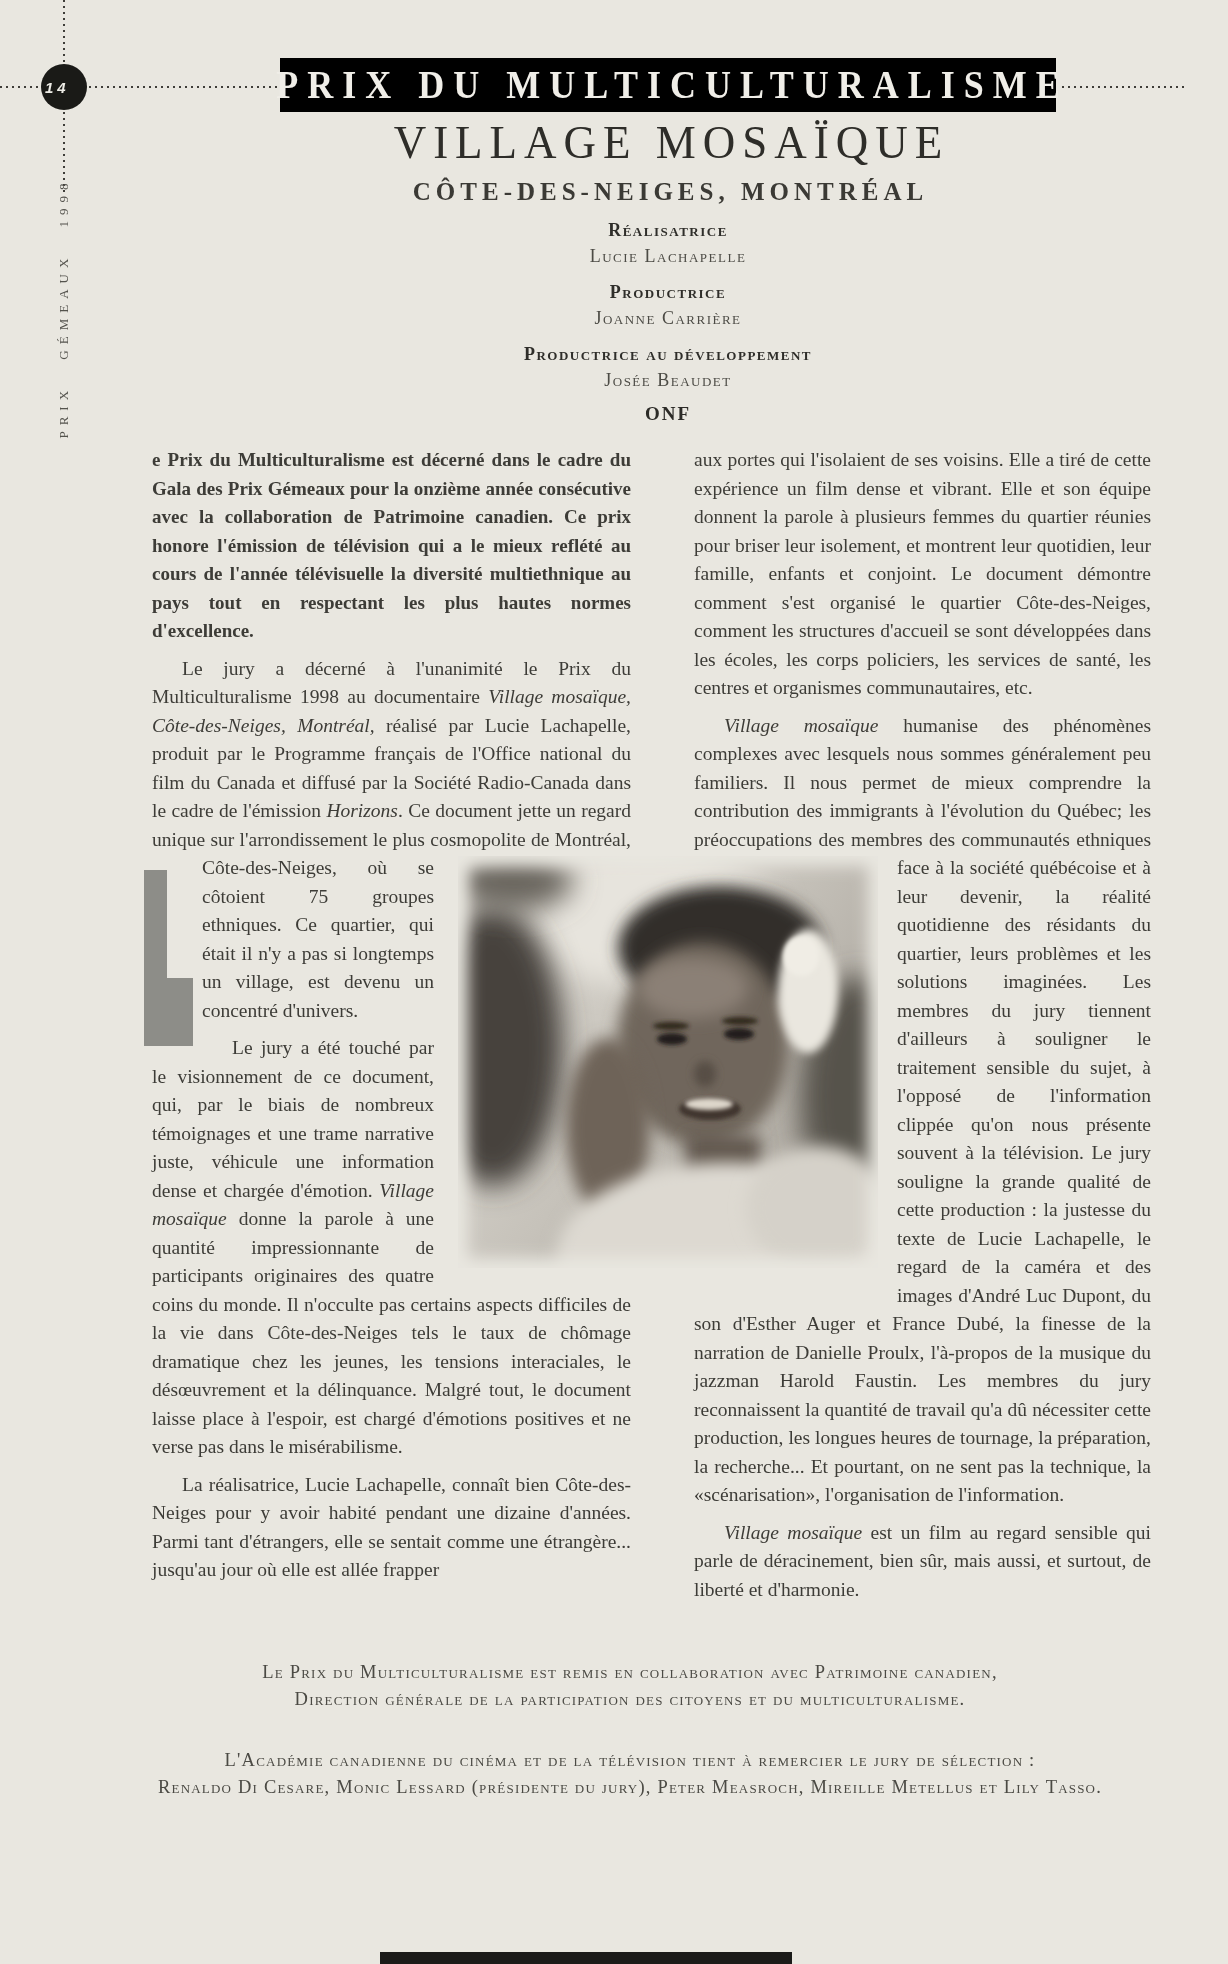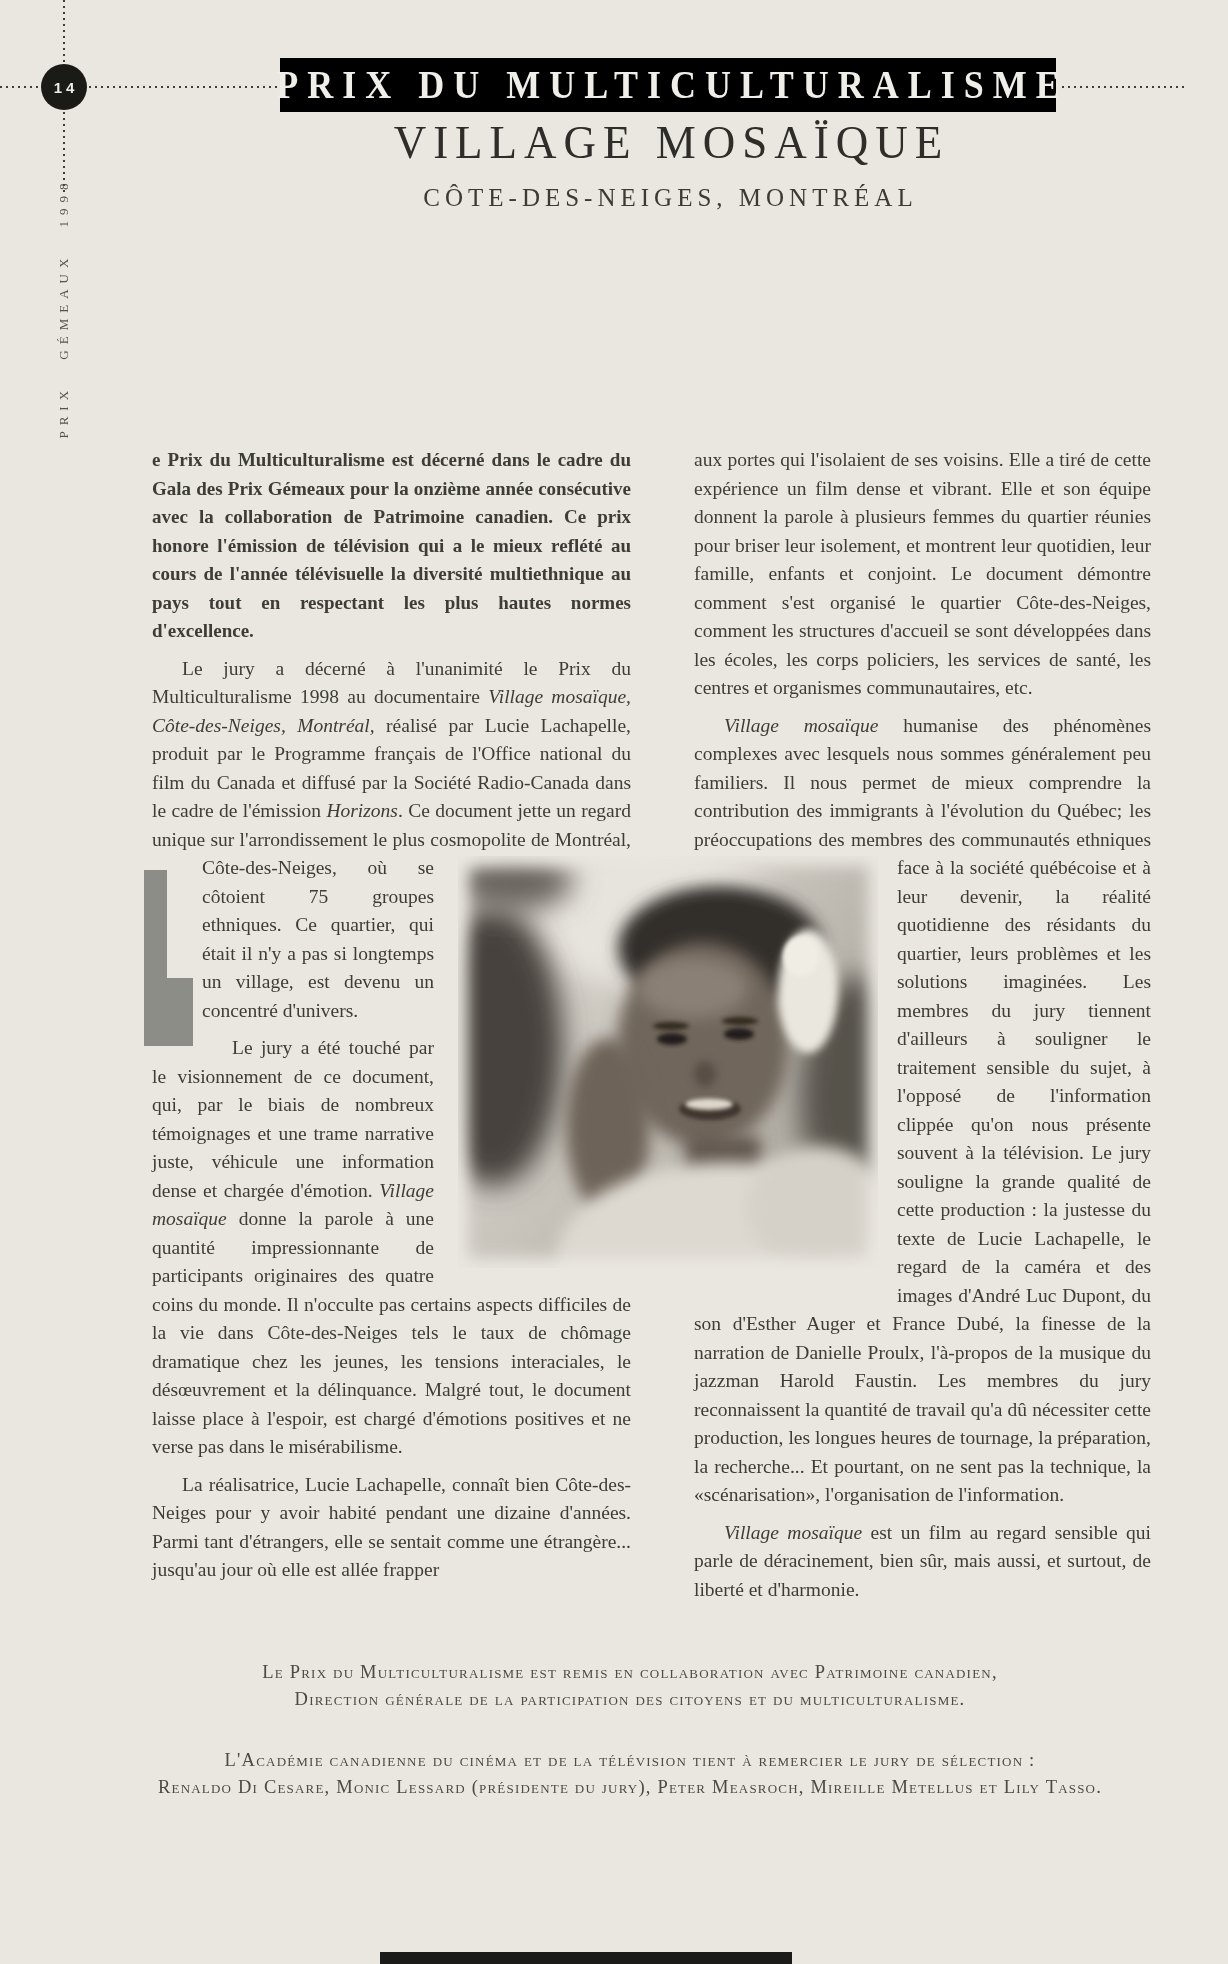--- a/index.html
+++ b/index.html
@@ -9,43 +9,43 @@
     font-family:"Liberation Serif", serif;color:#3b3a35;
   }
   
   .hdots{position:absolute;height:2px;background-image:repeating-linear-gradient(to right,#3e3d38 0 2px,transparent 2px 6px);}
   .vdots{position:absolute;width:2px;background-image:repeating-linear-gradient(to bottom,#3e3d38 0 2px,transparent 2px 6px);}
   
   .badge{
     position:absolute;left:41px;top:64px;width:46px;height:46px;border-radius:50%;
     background:#1a1a17;color:#edece6;font-family:"Liberation Sans",sans-serif;
     font-size:15px;font-weight:700;letter-spacing:4px;text-indent:4px;
-    display:flex;align-items:center;justify-content:center;
+    display:flex;align-items:center;font-style:italic;
   }
   
   .side-label{
     position:absolute;left:64px;top:308px;transform:translate(-50%,-50%) rotate(-90deg);
     white-space:nowrap;font-size:13px;letter-spacing:6px;word-spacing:16px;color:#54534d;
   }
   
   .banner{
     position:absolute;left:280px;top:58px;width:776px;height:54px;background:#000000;
     display:flex;align-items:center;justify-content:center;
   }
   .banner h1{
     margin:0;color:#f0eee8;font-size:36px;font-weight:700;letter-spacing:9px;text-indent:9px;
     transform:scaleY(1.12);white-space:nowrap;
   }
   .film-title{
     position:absolute;left:280px;top:116px;width:776px;margin:0;text-align:center;
     font-size:45px;font-weight:400;letter-spacing:7px;text-indent:7px;color:#2e2d29;transform:scaleY(1.05);
   }
   .film-sub{
-    position:absolute;left:280px;top:184px;width:776px;margin:0;text-align:center;
-    font-size:25px;font-weight:400;letter-spacing:5px;text-indent:5px;color:#34333;
+    position:absolute;left:280px;top:178px;width:776px;margin:0;text-align:center;
+    font-size:25px;font-weight:700;letter-spacing:5px;text-indent:5px;color:#34333;
   }
   
   .credits{position:absolute;left:280px;top:220px;width:776px;text-align:center;font-variant:small-caps;}
   .credits .role{font-weight:700;font-size:18px;letter-spacing:1.5px;color:#2f2e2a;line-height:20px;margin-top:16px;}
   .credits .role:first-child{margin-top:0;}
   .credits .name{font-weight:400;font-size:18px;letter-spacing:1.5px;color:#4c4b45;line-height:20px;margin-top:6px;}
   .credits .org{font-variant:normal;font-weight:700;font-size:19px;letter-spacing:2px;color:#2c2b27;line-height:20px;margin-top:14px;}
   
   .col{position:absolute;top:437px;text-align:justify;font-size:19.5px;line-height:28.5px;color:#3d3c37;}
   .col-left{left:143px;width:497px;}
@@ -91,20 +91,29 @@
 
   <div class="side-label">PRIX GÉMEAUX 1998</div>
 
   <div class="banner">
     <h1>PRIX DU MULTICULTURALISME</h1>
   </div>
 
   <h2 class="film-title">VILLAGE MOSAÏQUE</h2>
   <h3 class="film-sub">CÔTE-DES-NEIGES, MONTRÉAL</h3>
 
+  <div class="credits">
+    <div class="role">Réalisatrice</div>
+    <div class="name">Lucie Lachapelle</div>
+    <div class="role">Productrice</div>
+    <div class="name">Joanne Carrière</div>
+    <div class="role">Productrice au développement</div>
+    <div class="name">Josée Beaudet</div>
+    <div class="org">ONF</div>
+  </div>
 
   <div class="col col-left">
     <div class="strut-r"></div>
     <div class="spacer-r"></div>
     <p class="intro"><span class="dropcap">
           <span class="stem"></span>
           <span class="foot"></span>
           <span class="visually-hidden">L</span>
         </span><span>e Prix du Multiculturalisme est décerné dans le cadre du Gala des Prix Gémeaux pour la onzième année consécutive avec la collaboration de Patrimoine canadien. Ce prix honore l'émission de télévision qui a le mieux reflété au cours de l'année télévisuelle la diversité multiethnique au pays tout en respectant les plus hautes normes d'excellence.</span></p>
     <p class="indent"><span>Le jury a décerné à l'unanimité le Prix du Multiculturalisme 1998 au documentaire </span><i>Village mosaïque, Côte-des-Neiges, Montréal,</i><span> réalisé par Lucie Lachapelle, produit par le Programme français de l'Office national du film du Canada et diffusé par la Société Radio-Canada dans le cadre de l'émission </span><i>Horizons</i><span>. Ce document jette un regard unique sur l'arrondissement le plus cosmopolite de Montréal, Côte-des-Neiges, où se côtoient 75 groupes ethniques. Ce quartier, qui était il n'y a pas si longtemps un village, est devenu un concentré d'univers.</span></p>

